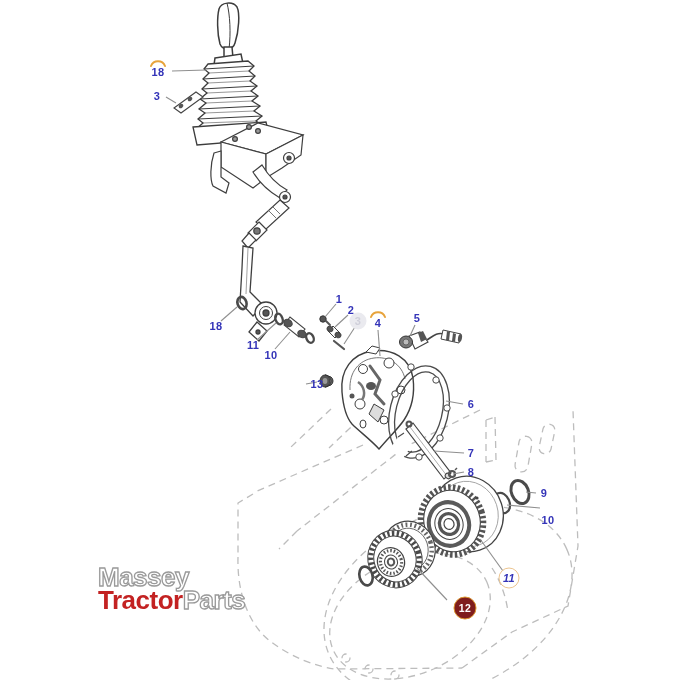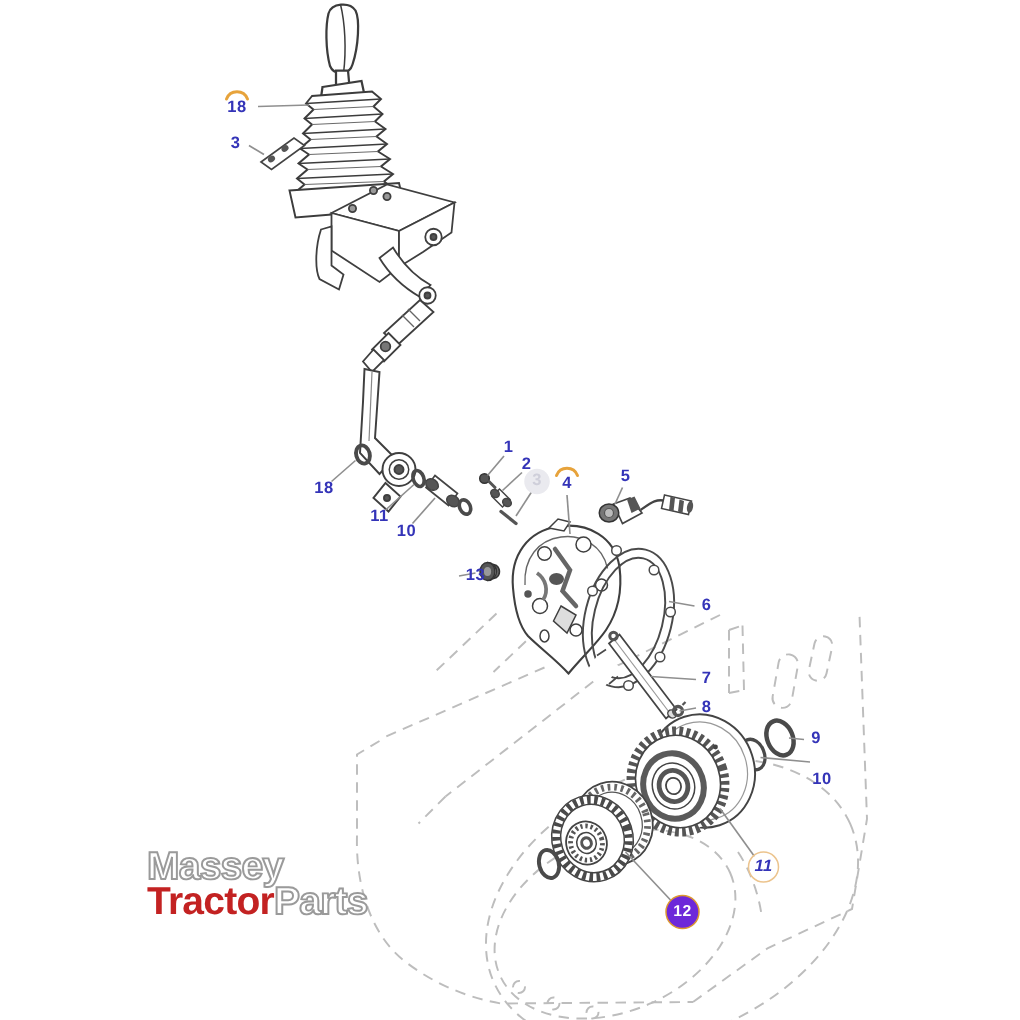--- a/index.html
+++ b/index.html
@@ -7,23 +7,23 @@
          font-family:"Liberation Sans",sans-serif;}
   .stage svg{position:absolute;left:0;top:0;}
   .part-label{position:absolute;transform:translate(-50%,-50%);
         font:bold 11px "Liberation Sans",sans-serif;color:#3434B8;
         letter-spacing:.3px;cursor:pointer;z-index:4;line-height:1;}
   .part-label.ghost-circle{width:17px;height:17px;background:#EAEAEF;border-radius:50%;
         display:flex;align-items:center;justify-content:center;color:#CFCFDA;}
   .part-label.ring-highlight{width:19px;height:19px;border-radius:50%;
         background:rgba(255,255,255,.55);border:1.5px solid #ECC48E;
         display:flex;align-items:center;justify-content:center;font-style:italic;}
-  .part-label.filled-highlight{width:21px;height:21px;border-radius:50%;background:#6d28d9;
+  .part-label.filled-highlight{width:21px;height:21px;border-radius:50%;background:#7f1d1d;
         border:1px solid #DD9830;display:flex;align-items:center;justify-content:center;
-        color:#fff;font-size:10.5px;}
+        color:#fff;font-size:10.5px;margin-left:10px;}
   .watermark{position:absolute;left:98px;top:566px;z-index:3;line-height:23px;
         font-weight:bold;font-size:26px;letter-spacing:-.5px;white-space:nowrap;}
   .wm-outline{color:#fff;-webkit-text-stroke:1.3px #9A9A9A;text-shadow:0 0 1px #AFAFAF;}
   .wm-red{color:#C32222;}
 </style>
 </head>
 <body>
 
 <div class="stage">
 

